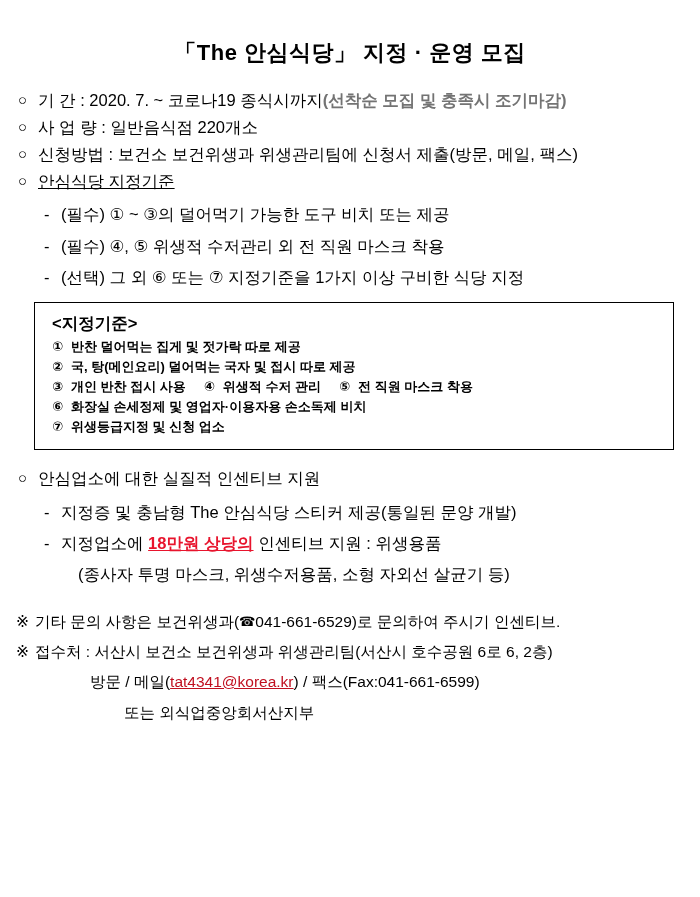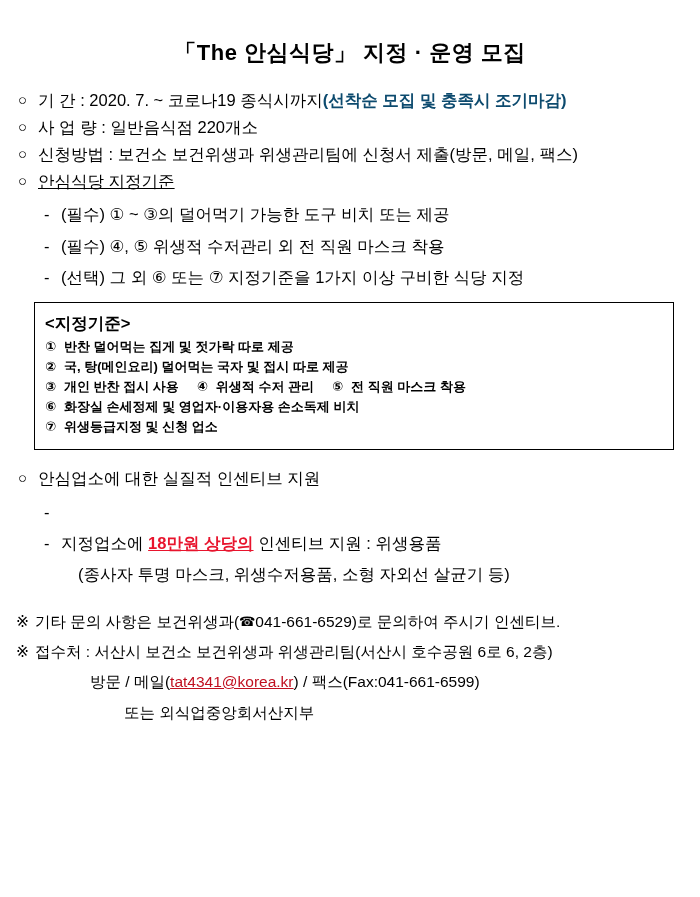--- a/index.html
+++ b/index.html
@@ -54,42 +54,42 @@
   }
   .row-text {
     flex: 0 1 auto;
   }
   .lvl1 { margin-left: 2px; }
   .lvl2 { margin-left: 28px; }
 
   .sp-label {
     display: inline-block;
   }
-  .red { color: #0c4a6e; }
+  .red { color: #737373; }
   .bold { font-weight: bold; }
   .uline { text-decoration: underline; }
   .red-uline-bold {
     color: #e8142d;
     font-weight: bold;
     text-decoration: underline;
   }
 
   
   .gap-top-18 { margin-top: 18px; }
   .gap-top-12 { margin-top: 12px; }
   .gap-top-10 { margin-top: 10px; }
   .gap-top-8  { margin-top: 8px; }
   .gap-top-6  { margin-top: 6px; }
   .gap-top-22 { margin-top: 22px; }
 
   
   .criteria-box {
     border: 1px solid #000000;
     margin: 14px 10px 0 18px;
-    padding: 10px 14px 12px 10px;
+    padding: 10px 14px 12px 17px;
     background: #ffffff;
   }
   .criteria-box .cb-line {
     font-size: 13px;
     line-height: 1.55;
     white-space: nowrap;
   }
   .cb-title {
     font-weight: bold;
     font-size: 16.5px;
@@ -210,20 +210,21 @@
     </div>
   </div>
 
   <div class="row gap-top-18 lvl1">
     <span class="circle-mark">○</span>
     <span class="row-text">안심업소에 대한 실질적 인센티브 지원</span>
   </div>
 
   <div class="row gap-top-12 lvl2">
     <span class="dash-mark">-</span>
+    <span class="row-text">지정증 및 충남형 The 안심식당 스티커 제공(통일된 문양 개발)</span>
   </div>
 
   <div class="row gap-top-10 lvl2">
     <span class="dash-mark">-</span>
     <span class="row-text">
       <span>지정업소에</span>
       <span class="red-uline-bold">18만원 상당의</span>
       <span>인센티브 지원 : 위생용품</span>
     </span>
   </div>

